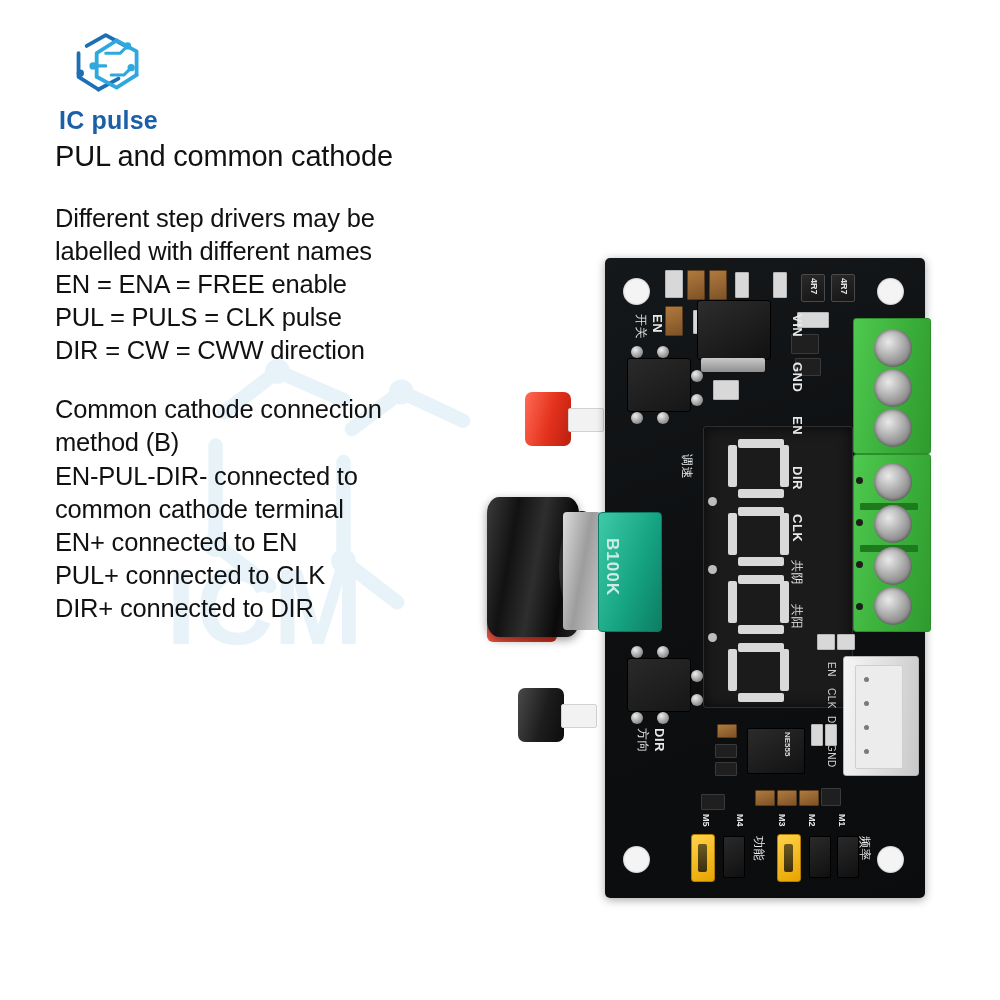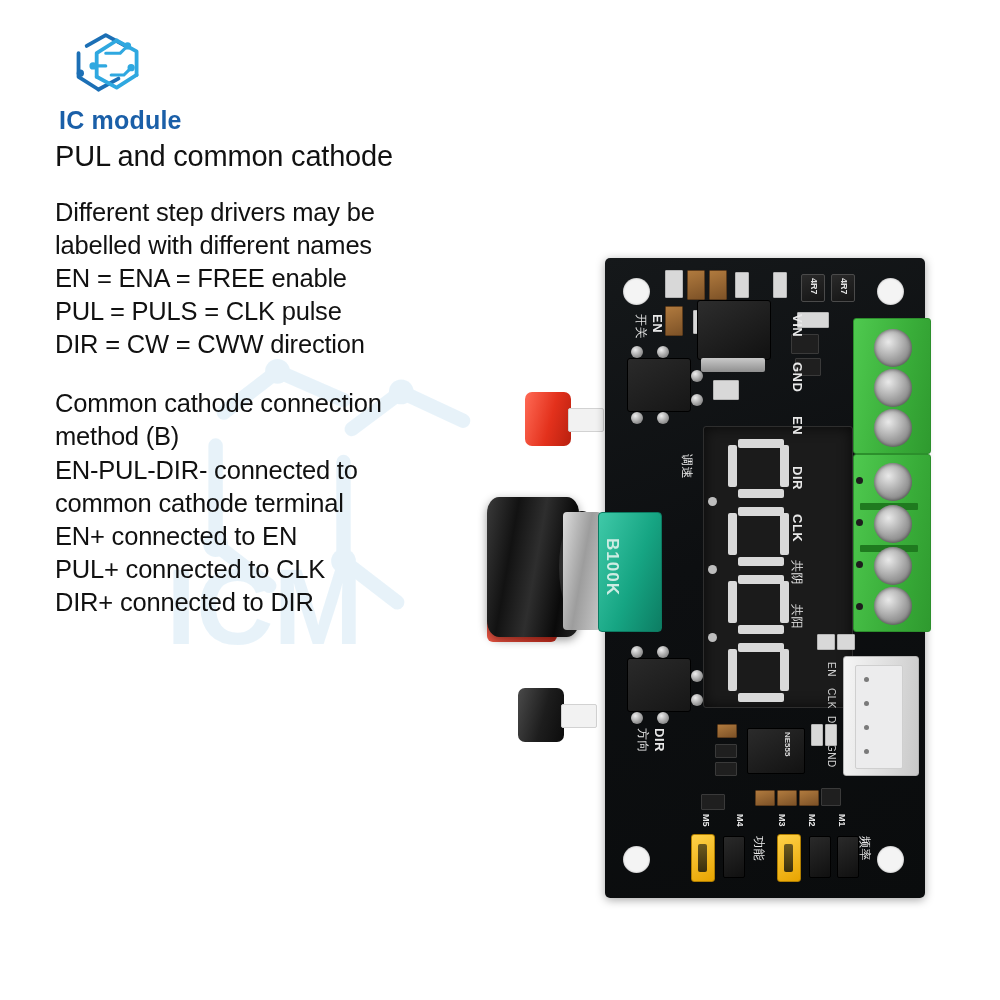--- a/index.html
+++ b/index.html
@@ -44,21 +44,21 @@
   
   .copy{position:absolute;left:55px;top:140px;width:430px;z-index:4;}
   .copy h2{
     margin:0;font-size:29px;font-weight:400;color:#111;
     line-height:1.16;letter-spacing:-.2px;
   }
   .para{
     margin:26px 0 0 0;font-size:25.5px;color:#111;
     line-height:1.30;letter-spacing:-.2px;white-space:pre-line;
   }
-  .para.first{margin-top:22px;}
+  .para.first{margin-top:28px;}
 
   
   .board-wrap{position:absolute;left:0;top:0;width:1000px;height:1000px;z-index:3;}
   .pcb{
     position:absolute;left:605px;top:258px;
     width:320px;height:640px;
     background:linear-gradient(160deg,#15181a 0%,#0d0f11 45%,#0a0c0d 100%);
     border-radius:5px;
     box-shadow:0 2px 10px rgba(0,0,0,.35);
     overflow:visible;
@@ -282,21 +282,21 @@
         </g>
         <g fill="#2fa8e0">
           <circle cx="76" cy="22" r="4"></circle>
             <circle cx="38" cy="44" r="4"></circle>
             <circle cx="80" cy="46" r="4"></circle>
         </g>
         <g fill="#1c6fb5">
           <circle cx="24" cy="52" r="4"></circle>
         </g>
       </svg>
-      <div class="logo-text">IC module</div>
+      <div class="logo-text">IC pulse</div>
     </div>
 
   </div>
 
   <div class="copy">
     <h2>PUL and common cathode</h2>
     <div class="para first">Different step drivers may be
 labelled with different names
 EN = ENA = FREE enable
 PUL = PULS = CLK pulse

